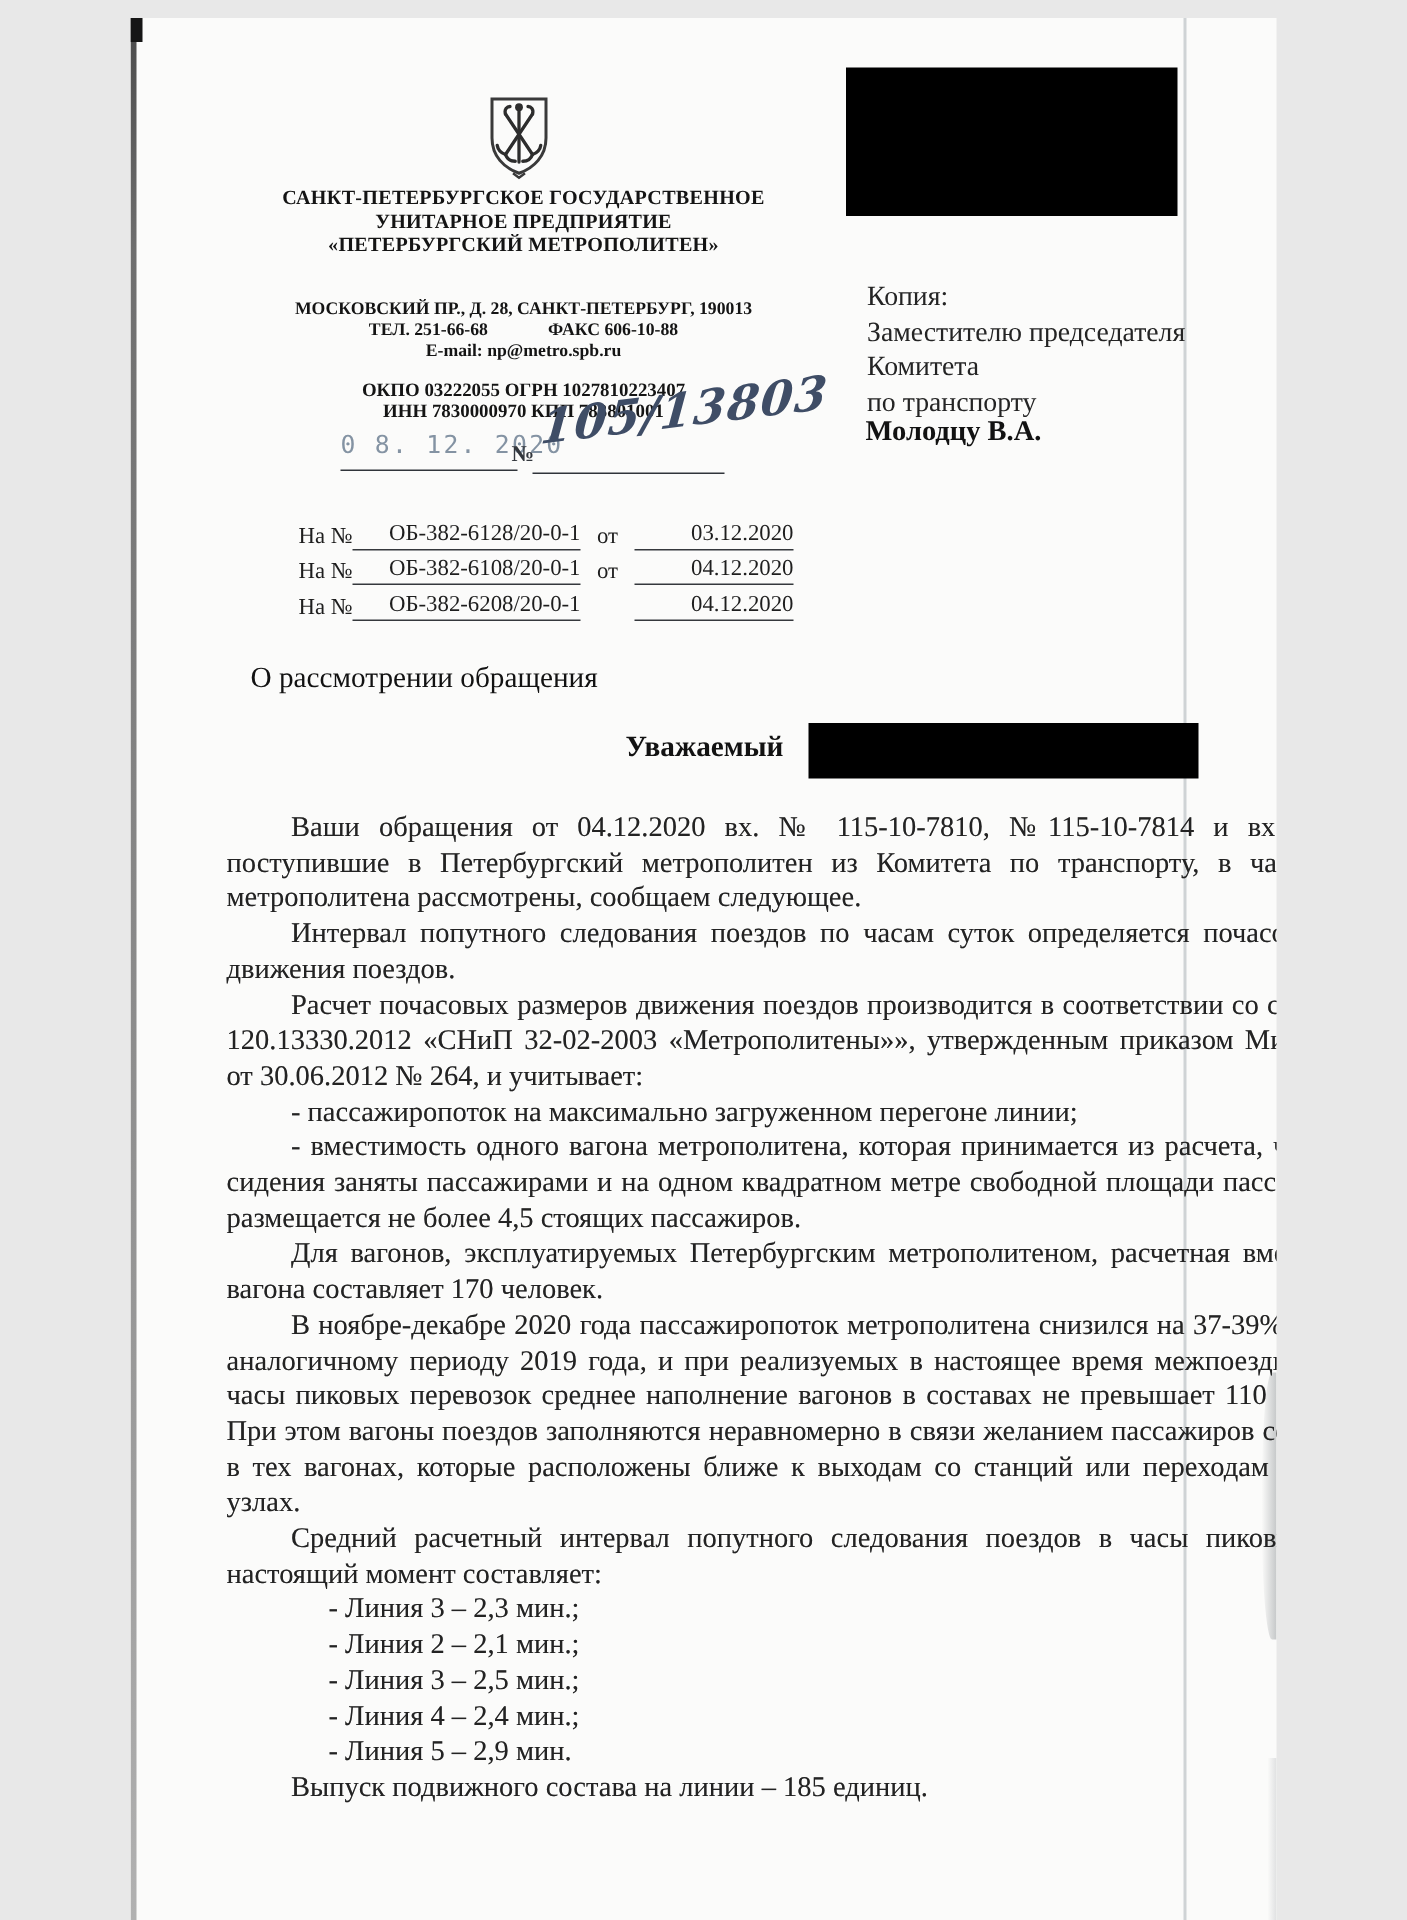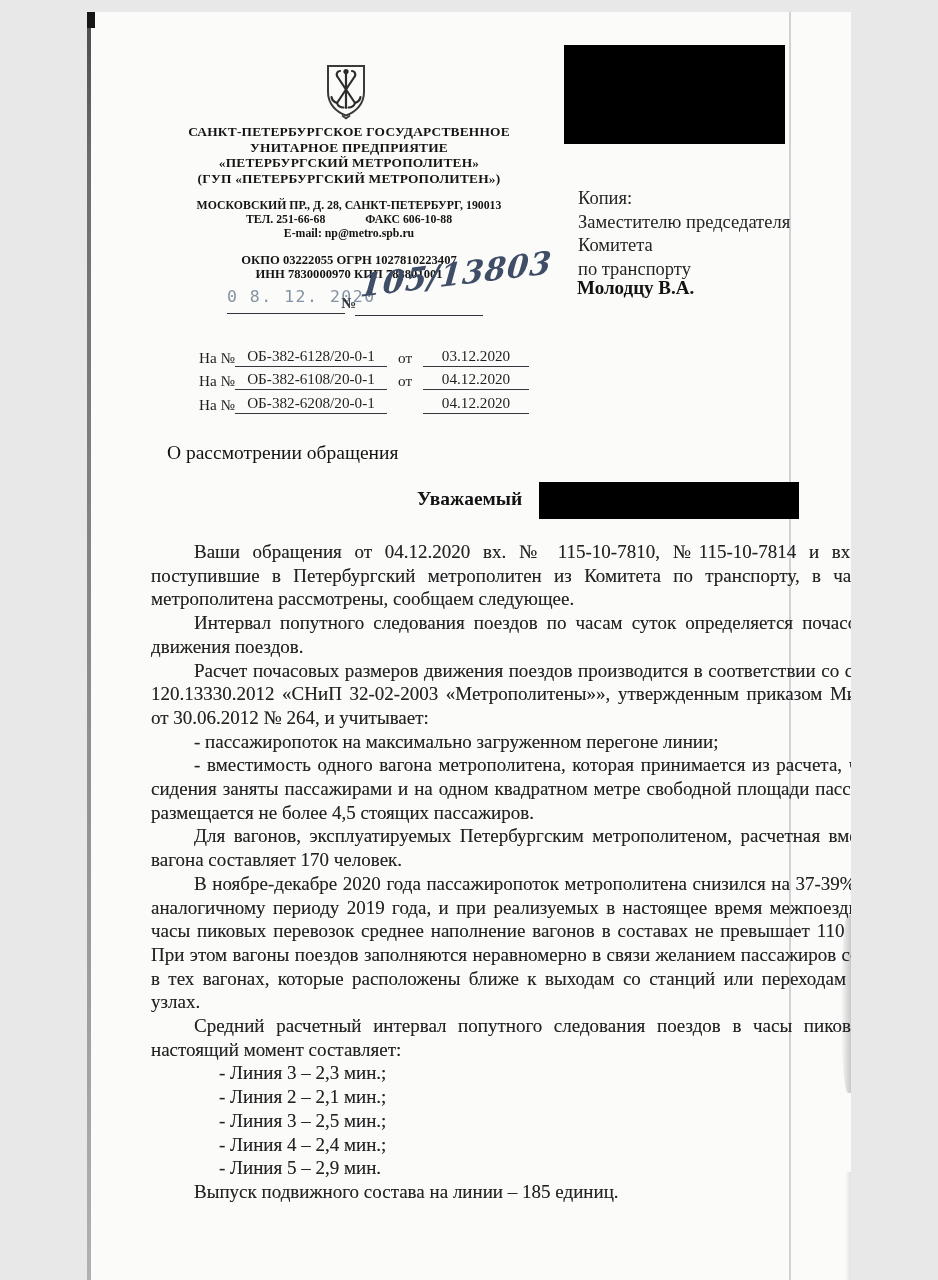--- a/index.html
+++ b/index.html
@@ -61,21 +61,21 @@
     font-family: "DejaVu Serif", serif; font-style: italic; font-weight: bold;
     font-size: 31px; color: #3f4d66;
     transform: rotate(-7deg) skewX(-12deg); transform-origin: left bottom;
     letter-spacing: 1px; white-space: nowrap;
   }
 
   
   .refs { position: absolute; left: 98px; top: 331px; font-size: 15.2px; color: #1e1e1e; }
   .ref-row { display: grid; grid-template-columns: 50px 152px 36px 106px; align-items: end; height: 23.5px; }
   .ref-label { text-align: right; }
-  .ref-number, .ref-date { text-align: center; border-bottom: 1.6px solid #35383c; padding-bottom: 1px; }
+  .ref-number, .ref-date { text-align: right; border-bottom: 1.6px solid #35383c; padding-bottom: 1px; }
   .ref-from { text-align: center; }
 
   
   .redaction-top { position: absolute; left: 477px; top: 33px; width: 221px; height: 99px; background: #000; }
   .recipient { position: absolute; left: 491px; top: 175px; font-size: 18.5px; line-height: 23.5px; color: #242424; }
   .recipient-name { position: absolute; left: 490px; top: 265px; font-size: 19px; font-weight: bold; color: #121212; }
 
   
   .subject { position: absolute; left: 80px; top: 430px; font-size: 19.5px; font-weight: normal; color: #121212; }
   .greeting { position: absolute; left: 330px; top: 476px; font-size: 19.5px; font-weight: bold; color: #121212; }
@@ -116,21 +116,20 @@
       <path d="M22 9 V45"></path>
     </g>
     <circle cx="22" cy="8.5" r="2.6" fill="#2d2d2d"></circle>
     <path d="M18 52.5 l4 3 l4 -3" fill="none" stroke="#3a3a3a" stroke-width="1.6"></path>
   </svg>
 
   <div class="center-block org-block">
     <div>САНКТ-ПЕТЕРБУРГСКОЕ ГОСУДАРСТВЕННОЕ</div>
     <div>УНИТАРНОЕ ПРЕДПРИЯТИЕ</div>
     <div>«ПЕТЕРБУРГСКИЙ МЕТРОПОЛИТЕН»</div>
-    <div>(ГУП «ПЕТЕРБУРГСКИЙ МЕТРОПОЛИТЕН»)</div>
   </div>
 
   <div class="center-block addr-block">
     <div>МОСКОВСКИЙ ПР., Д. 28, САНКТ-ПЕТЕРБУРГ, 190013</div>
     <div class="addr-row">
       <span>ТЕЛ. 251-66-68</span>
       <span>ФАКС 606-10-88</span>
     </div>
     <div>E-mail: np@metro.spb.ru</div>
   </div>

